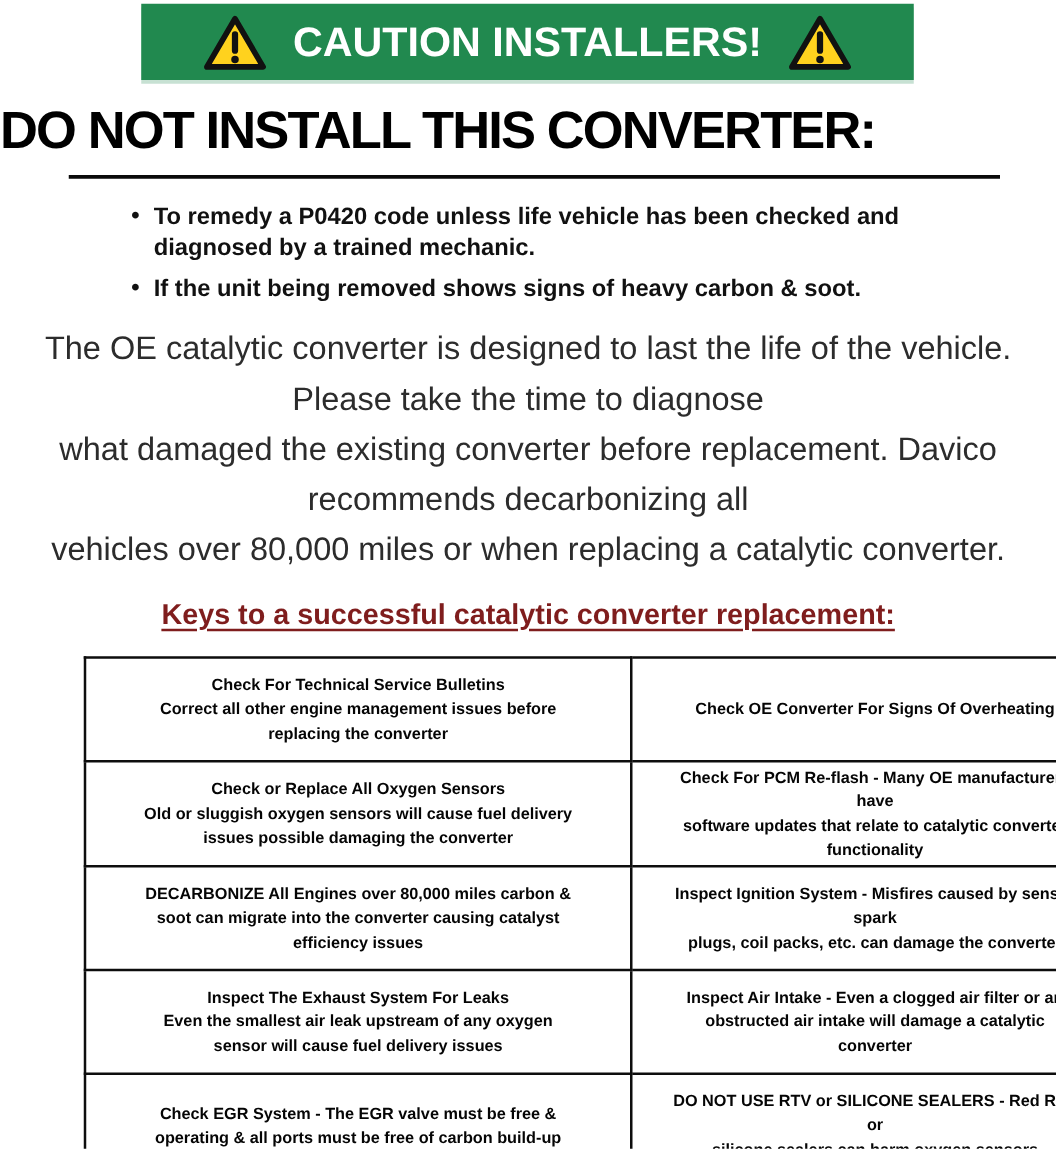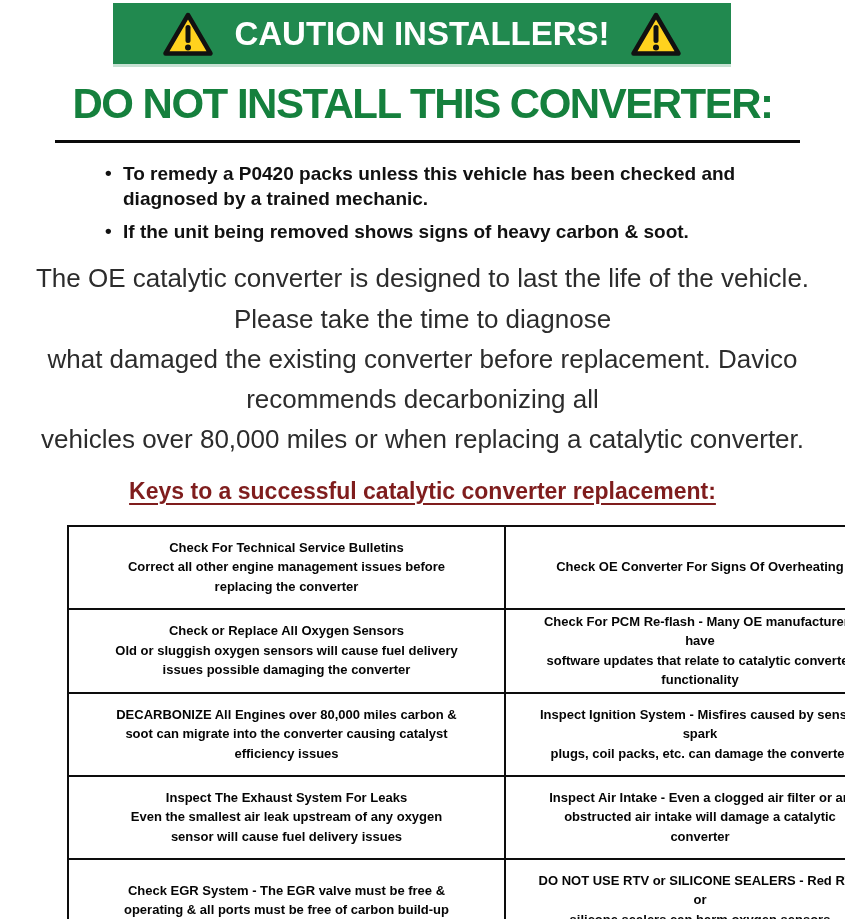--- a/index.html
+++ b/index.html
@@ -20,25 +20,25 @@
   }
   .banner-title {
     color: #ffffff;
     font-size: 33px;
     font-weight: 800;
     letter-spacing: 0px;
   }
   .tri { width: 52px; height: 46px; display: block; }
   .page-title {
     margin: 12px 0 0 0;
-    text-align: center;
+    text-align: left;
     font-size: 42px;
     font-weight: 900;
     letter-spacing: -1.5px;
-    color: #15803d;
+    color: #000000;
   }
   .divider {
     width: 745px;
     margin: 12px auto 0 55px;
     border: none;
     border-top: 3px solid #0a0a0a;
   }
   .warning-list {
     margin: 18px 0 0 103px;
     padding: 0;
@@ -117,21 +117,21 @@
     <line x1="52" y1="33" x2="52" y2="59" stroke="#111111" stroke-width="10" stroke-linecap="round"></line>
     <circle cx="52" cy="73" r="6" fill="#111111"></circle>
   </svg>
 </div>
 
 <h1 class="page-title">DO NOT INSTALL THIS CONVERTER:</h1>
 
 <hr class="divider">
 
 <ul class="warning-list">
-  <li>To remedy a P0420 packs unless this vehicle has been checked and
+  <li>To remedy a P0420 code unless life vehicle has been checked and
 diagnosed by a trained mechanic.</li>
   <li>If the unit being removed shows signs of heavy carbon &amp; soot.</li>
 </ul>
 
 <p class="intro-paragraph">The OE catalytic converter is designed to last the life of the vehicle. Please take the time to diagnose
 what damaged the existing converter before replacement. Davico recommends decarbonizing all
 vehicles over 80,000 miles or when replacing a catalytic converter.</p>
 
 <h2 class="section-heading">Keys to a successful catalytic converter replacement:</h2>
 

